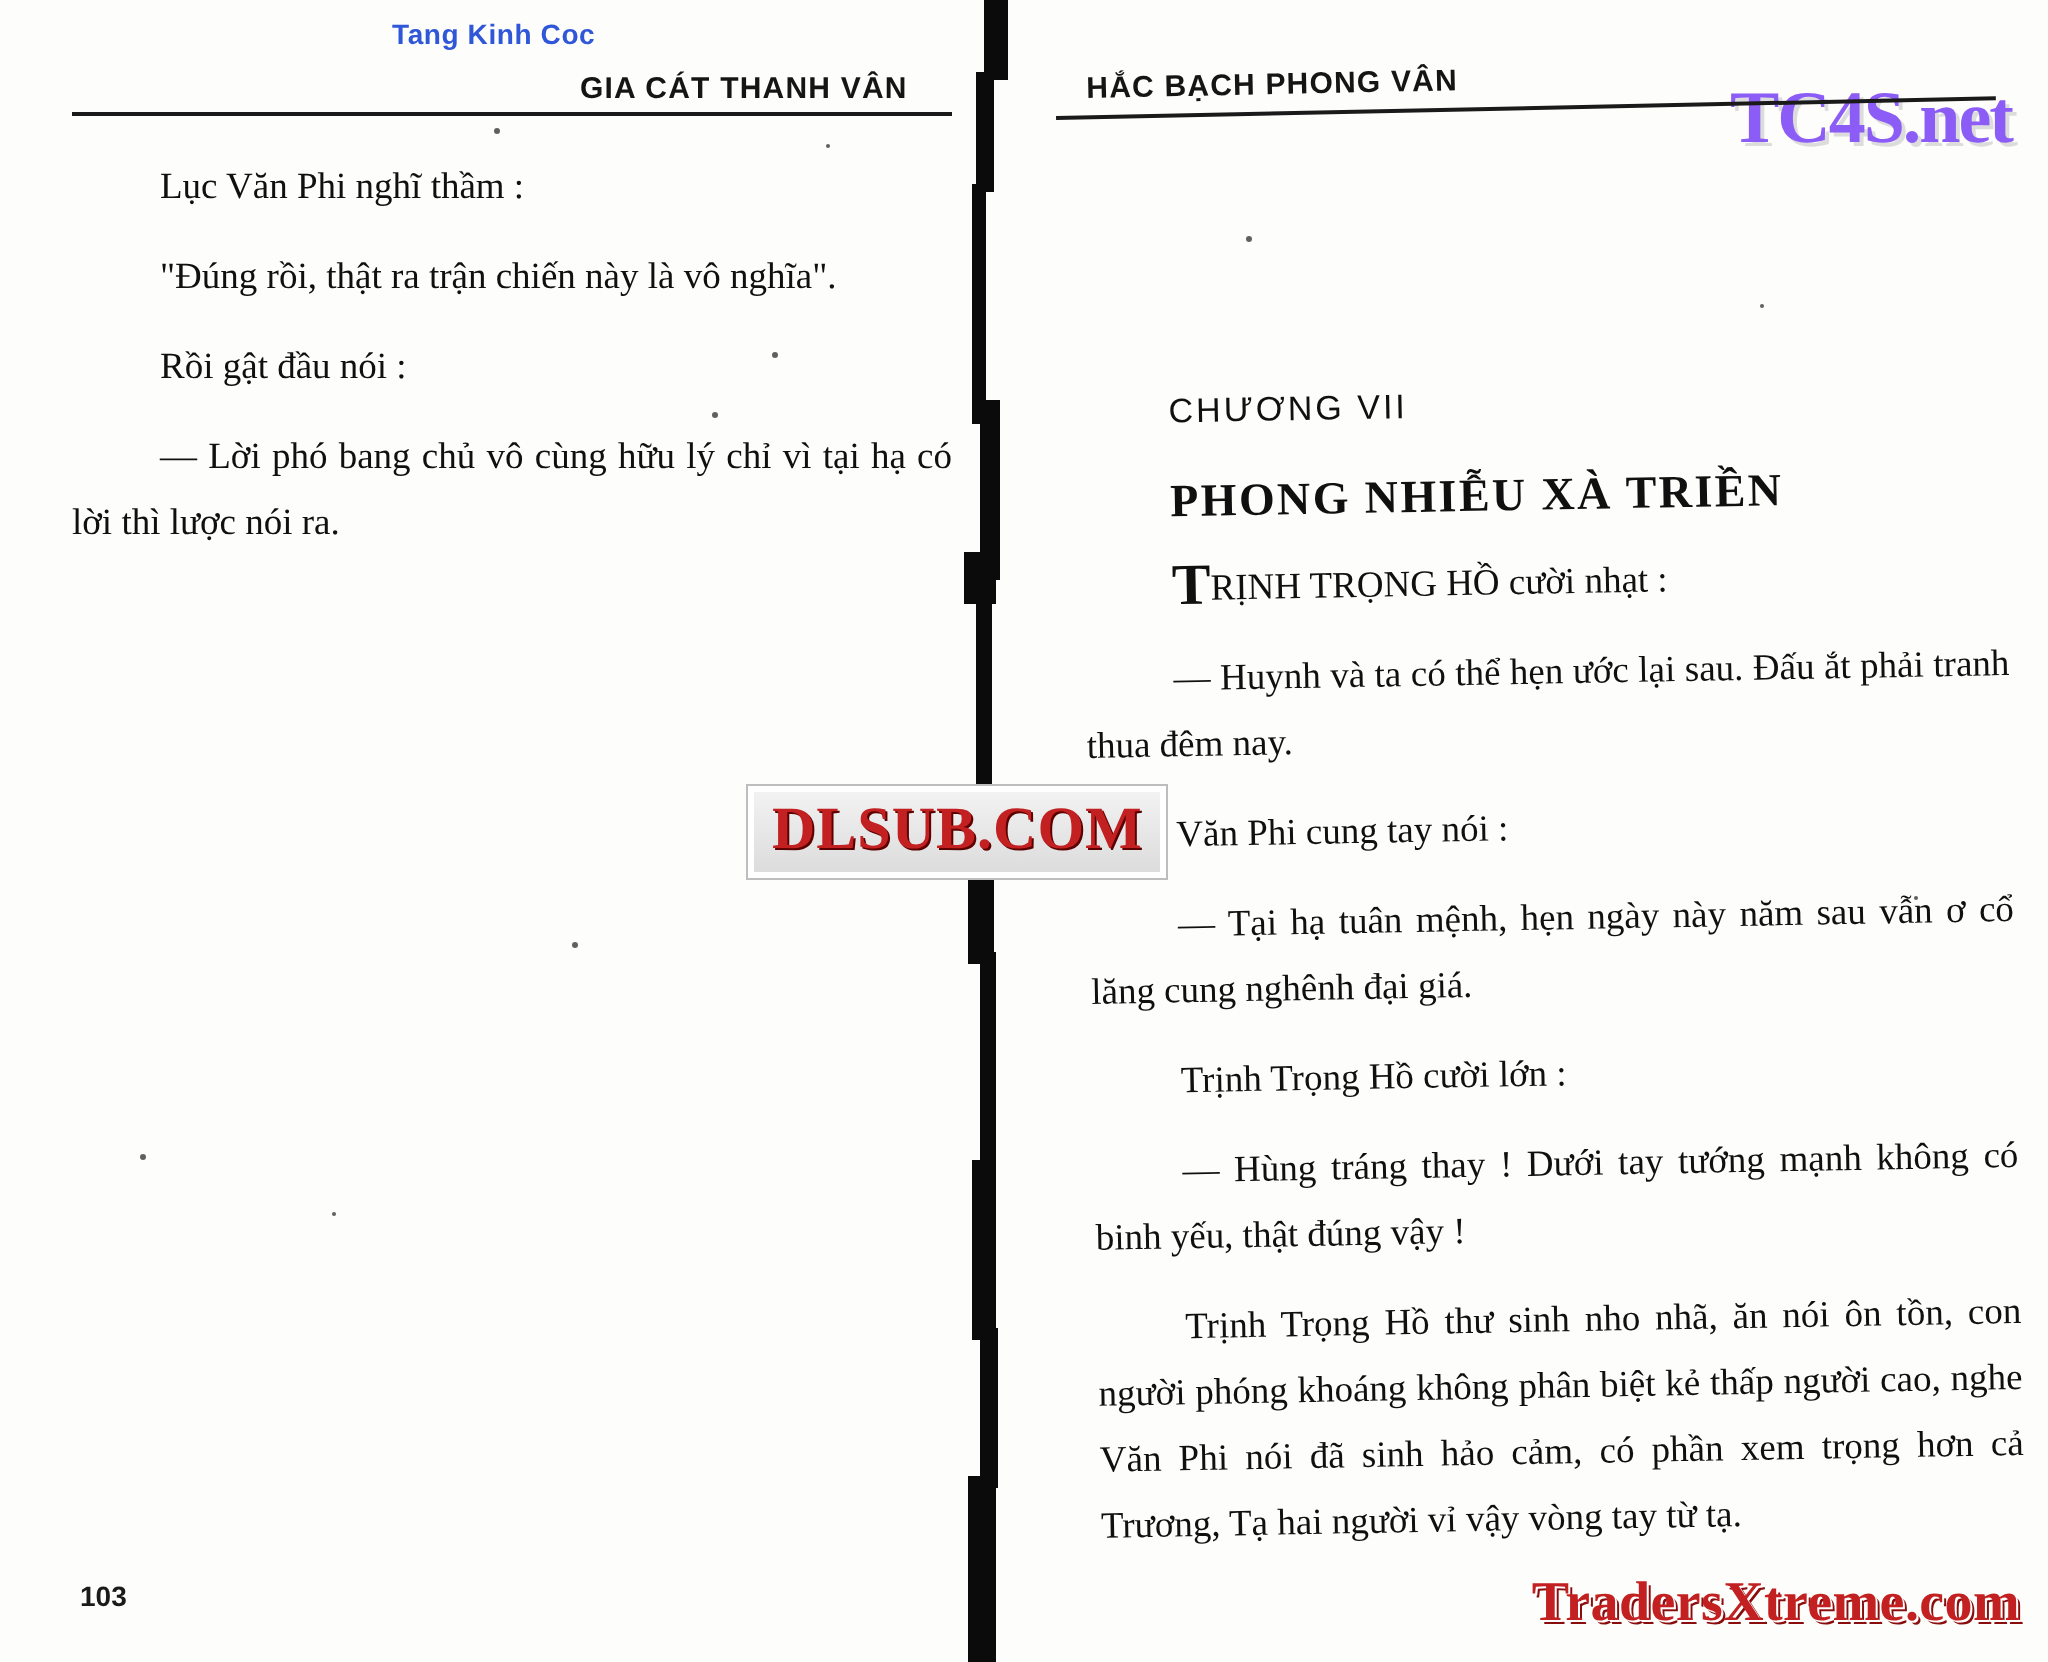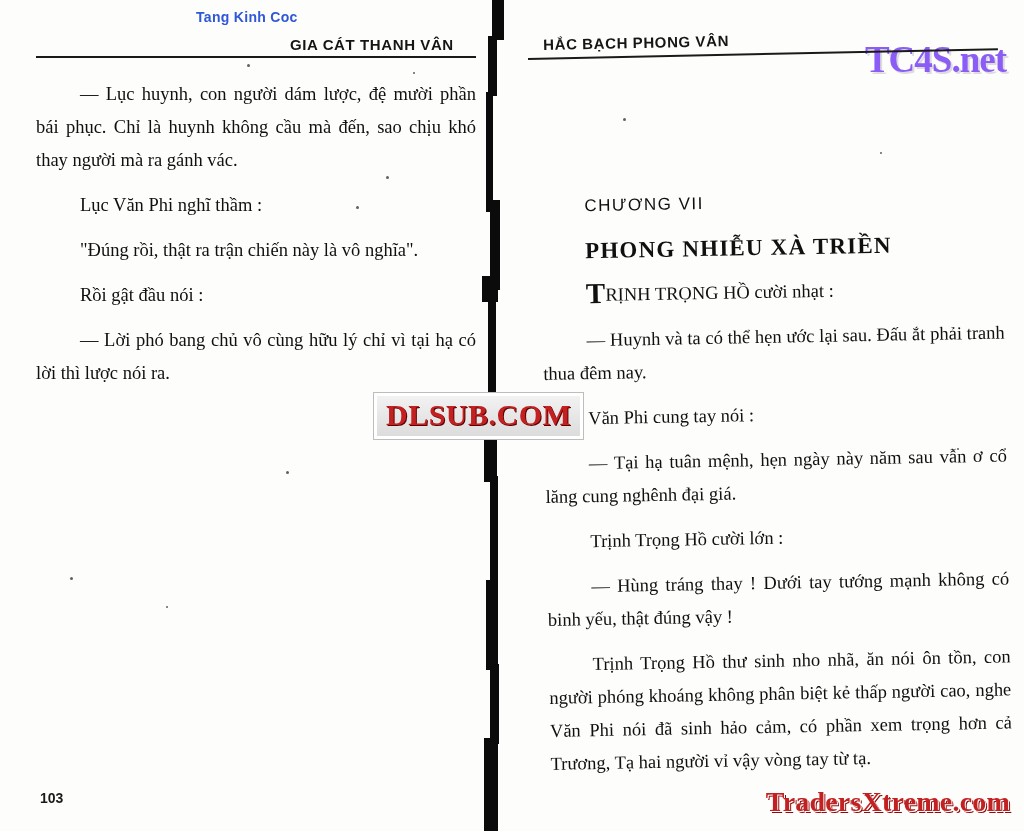--- a/index.html
+++ b/index.html
@@ -200,21 +200,20 @@
 
   <div class="tk-top">Tang Kinh Coc</div>
   <div class="tc4s">TC4S.net</div>
 
   <div class="running-head" id="rh-left">GIA CÁT THANH VÂN</div>
   <div class="running-head" id="rh-right">HẮC BẠCH PHONG VÂN</div>
   <div class="rule" id="rule-left"></div>
   <div class="rule" id="rule-right"></div>
 
   <div class="col" id="col-left">
-    <p>— Lục huynh, con người dám lược, đệ mười phần bái phục. Chỉ là huynh không cầu mà đến, sao chịu khó thay người mà ra gánh vác.</p>
     <p>Lục Văn Phi nghĩ thầm :</p>
     <p>"Đúng rồi, thật ra trận chiến này là vô nghĩa".</p>
     <p>Rồi gật đầu nói :</p>
     <p>— Lời phó bang chủ vô cùng hữu lý chỉ vì tại hạ có lời thì lược nói ra.</p>
   </div>
 
   <div class="col" id="col-right">
     <p class="chap-num">CHƯƠNG VII</p>
     <p class="chap-title">PHONG NHIỄU XÀ TRIỀN</p>
     <p class="dropcap-para"><span class="dropcap">T</span><span>RỊNH TRỌNG HỒ cười nhạt :</span></p>

